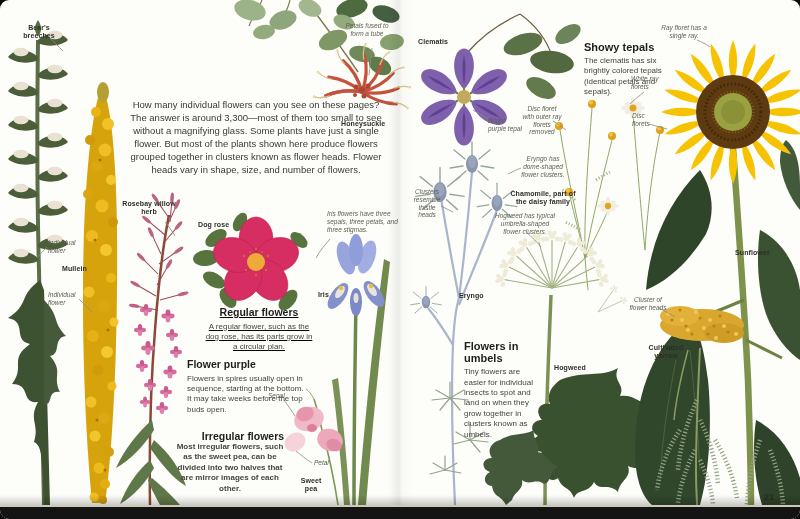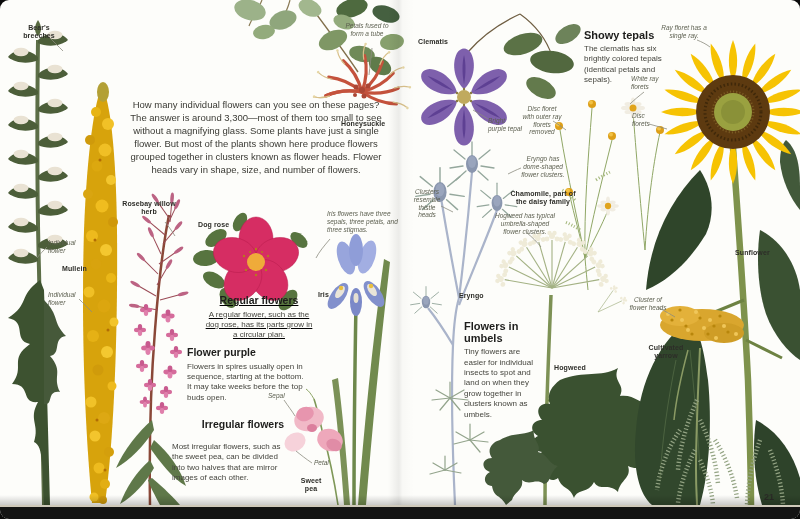--- a/index.html
+++ b/index.html
@@ -11,24 +11,24 @@
   .page-shade{position:absolute;left:0;right:0;bottom:14px;height:10px;pointer-events:none;
           background:linear-gradient(to bottom,rgba(0,0,0,0),rgba(0,0,0,.20));}
   .book-edge{position:absolute;left:0;right:0;bottom:0;height:14px;background:#141414;}
   .book-edge::before{content:"";position:absolute;left:0;right:0;top:0;height:2px;background:#cfc9ba;}
   .txt{position:absolute;}
   .title{left:124px;top:22px;font-size:29px;line-height:32px;color:#8f8f8d;letter-spacing:.2px;}
   .title .bold{font-weight:bold;color:#1d1d1b;}
   .intro{left:126px;top:99px;width:260px;font-size:9.5px;line-height:1.36;color:#3a3a34;text-align:center;}
   .lbl{font-weight:bold;font-size:7px;color:#2d2d28;line-height:1.15;letter-spacing:.1px;}
   .ann{font-style:italic;font-size:6.5px;color:#5c5f4f;line-height:1.2;}
-  .sec h3{margin:4px 0 3px;font-size:10.5px;line-height:1.1;color:#1d1d1b;}
+  .sec h3{margin:16px 0 3px;font-size:10.5px;line-height:1.1;color:#1d1d1b;}
   .sec p{margin:0;font-size:8px;line-height:1.3;color:#45453e;}
   .sec.big h3{font-size:11px;}
-  .center{text-align:center;} .right{text-align:left;}
+  .center{text-align:center;} .right{text-align:center;font-weight:bold;}
   .folio{font-weight:bold;font-size:9px;color:#2a2a26;}
 </style>
 </head>
 <body>
 
 <div class="spread">
 
 <svg class="art" width="800" height="519" viewBox="0 0 800 519">
   <defs>
     <g id="bbrow">
@@ -541,21 +541,21 @@
   <div class="txt ann" style="left:632px;top:112px;width:26px;">Disc florets</div>
   <div class="txt ann center" style="left:521px;top:105px;width:42px;">Disc floret with outer ray florets removed</div>
   <div class="txt ann center" style="left:518px;top:155px;width:50px;">Eryngo has dome-shaped flower clusters.</div>
   <div class="txt ann center" style="left:410px;top:188px;width:34px;">Clusters resemble thistle heads</div>
   <div class="txt lbl center" style="left:510px;top:190px;width:66px;">Chamomile, part of the daisy family</div>
   <div class="txt ann center" style="left:494px;top:212px;width:62px;">Hogweed has typical umbrella-shaped flower clusters.</div>
 
   <div class="txt ann center" style="left:628px;top:296px;width:40px;">Cluster of flower heads</div>
   <div class="txt lbl" style="left:735px;top:249px;">Sunflower</div>
   <div class="txt lbl center" style="left:643px;top:344px;width:46px;">Cultivated yarrow</div>
-  <div class="txt sec big" style="left:464px;top:316px;width:86px;">
+  <div class="txt sec big" style="left:464px;top:324px;width:86px;">
     <h3 style="width:56px;">Flowers in umbels</h3>
     <p style="width:80px;">Tiny flowers are easier for individual insects to spot and land on when they grow together in clusters known as umbels.</p>
   </div>
   <div class="txt lbl" style="left:459px;top:292px;">Eryngo</div>
   <div class="txt lbl" style="left:554px;top:364px;">Hogweed</div>
   <div class="txt folio" style="left:764px;top:492px;">21</div>
 
   <div class="gutter"></div>
   <div class="page-shade"></div>
   <div class="book-edge"></div>

